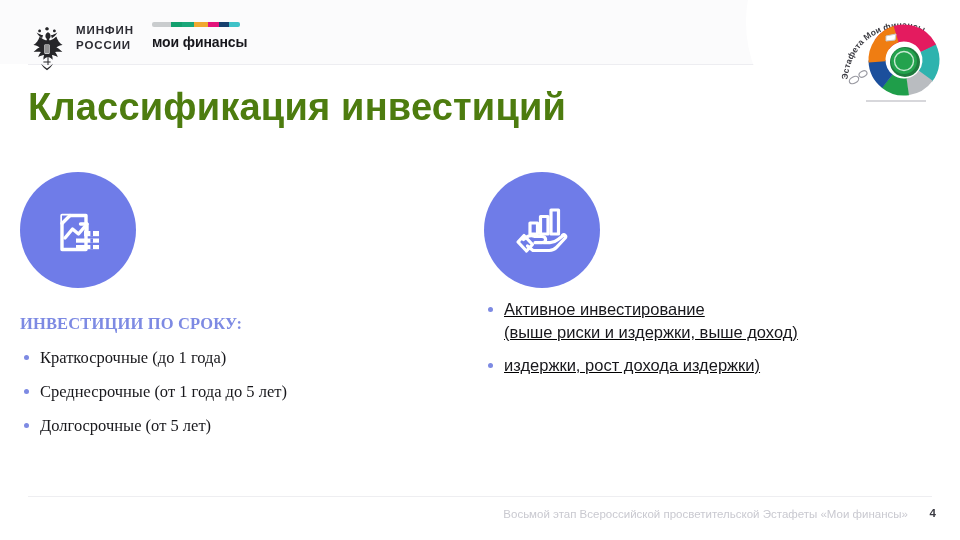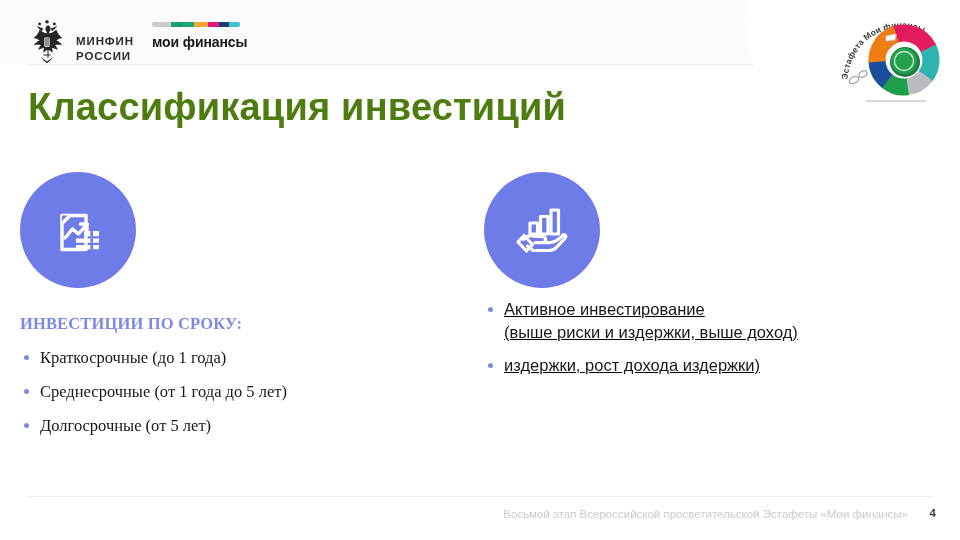--- a/index.html
+++ b/index.html
@@ -27,23 +27,23 @@
   .header-rule {
     position: absolute;
     left: 28px; top: 64px;
     width: 904px;
     height: 1px;
     background: #ededf1;
   }
 
   .brand-block {
     position: absolute;
-    left: 24px; top: 16px;
+    left: 24px; top: 23px;
     display: flex;
-    align-items: flex-end;
+    align-items: flex-start;
     height: 48px;
   }
   .coat-of-arms {
     width: 46px;
     height: 48px;
     flex: none;
   }
   .minfin-text {
     margin-left: 6px;
     color: #2c2c33;

